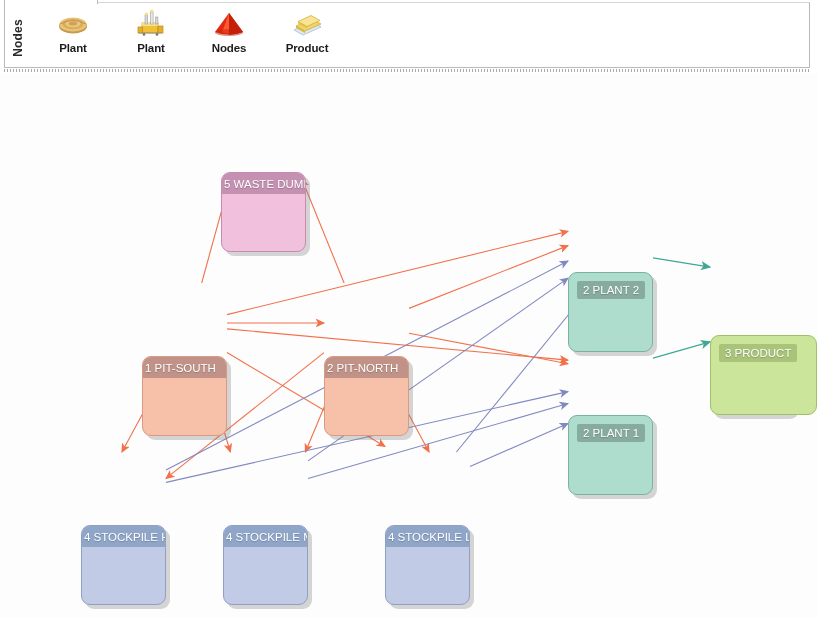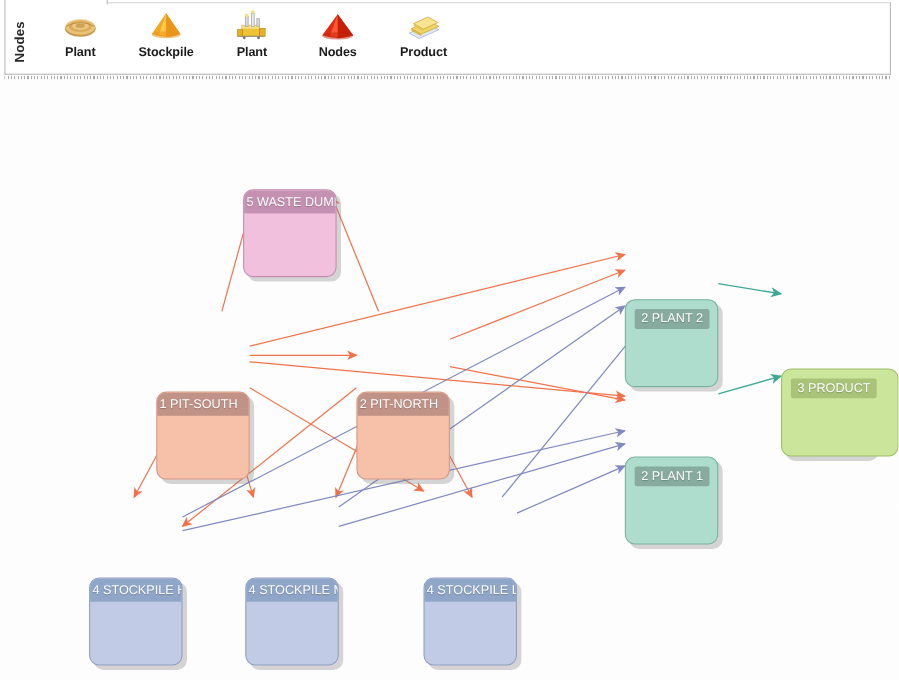--- a/index.html
+++ b/index.html
@@ -104,29 +104,20 @@
           <ellipse cx="20" cy="18" rx="14" ry="7.5" fill="#c79a4e"></ellipse>
           <ellipse cx="20" cy="16.5" rx="13.5" ry="7" fill="#e8c378"></ellipse>
           <ellipse cx="20" cy="16" rx="10.5" ry="5.2" fill="#d9ad5c"></ellipse>
           <ellipse cx="20" cy="15.6" rx="7.5" ry="3.6" fill="#e9c887"></ellipse>
           <ellipse cx="20" cy="15.4" rx="4.2" ry="2" fill="#cfa254"></ellipse>
           <path d="M7 16 q13 -7 26 0" stroke="#b9873f" stroke-width=".8" fill="none"></path>
         </svg>
         <div class="pal-label">Plant</div>
       </div>
 
-      <div class="pal-item">
-        <svg class="pal-icon" viewBox="0 0 40 32">
-          <path d="M20 4 L33 23 Q20 28 7 23 Z" fill="#f5a623"></path>
-          <path d="M20 4 L26.5 23.6 Q20 25.6 13.5 23.6 Z" fill="#ffc84a"></path>
-          <path d="M20 4 L33 23 Q27 25.3 20 25.8 Z" fill="#e8951a"></path>
-          <ellipse cx="20" cy="23.6" rx="13" ry="3.2" fill="#e8951a" opacity=".55"></ellipse>
-        </svg>
-        <div class="pal-label">Stockpile</div>
-      </div>
 
       <div class="pal-item">
         <svg class="pal-icon" viewBox="0 0 40 32">
           <rect x="11" y="15" width="16" height="10" fill="#f0c23a" stroke="#b98f14" stroke-width=".7"></rect>
           <rect x="11" y="15" width="16" height="3" fill="#fadf86"></rect>
           <rect x="14" y="7" width="2.6" height="9" fill="#d9d9d9" stroke="#9d9d9d" stroke-width=".6"></rect>
           <rect x="19.5" y="4" width="2.6" height="12" fill="#e8e8e8" stroke="#9d9d9d" stroke-width=".6"></rect>
           <rect x="24.5" y="9" width="2.4" height="7" fill="#d9d9d9" stroke="#9d9d9d" stroke-width=".6"></rect>
           <circle cx="15.3" cy="6" r="1.6" fill="#f7e07a"></circle>
           <circle cx="20.8" cy="3" r="1.6" fill="#f7e07a"></circle>

